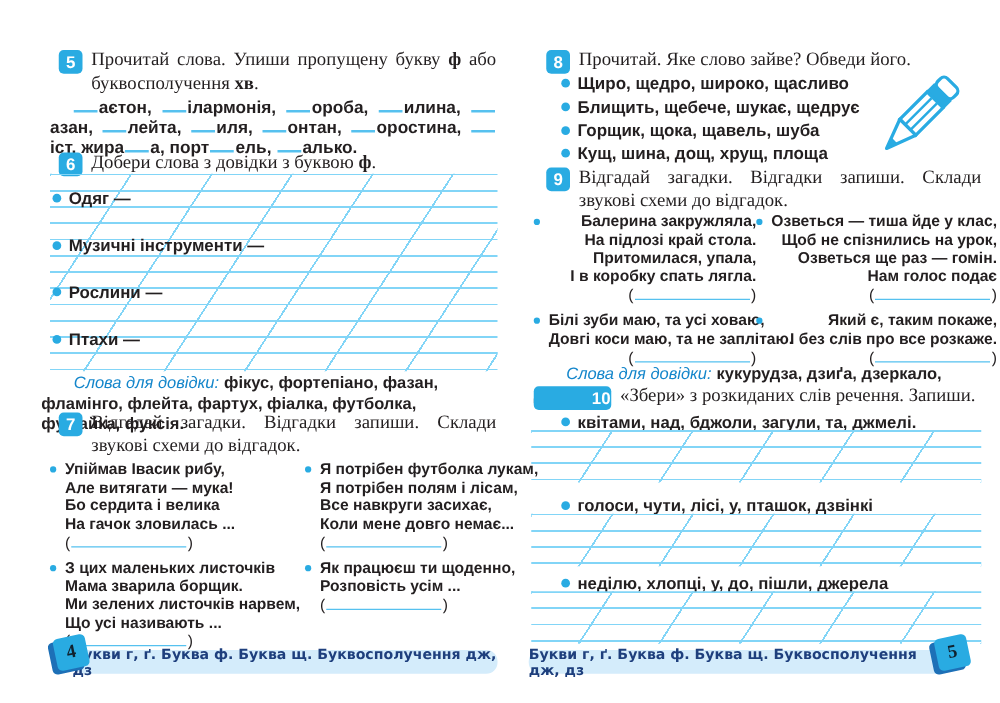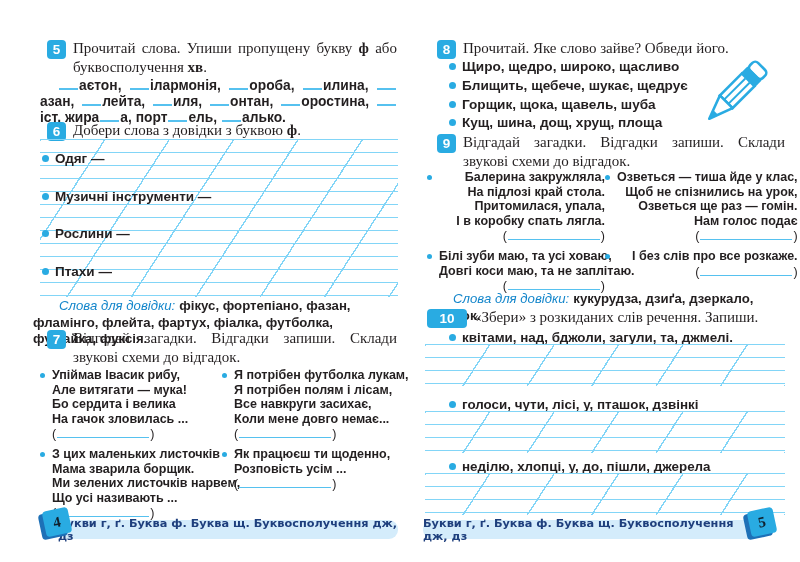--- a/index.html
+++ b/index.html
@@ -3,21 +3,21 @@
 <meta charset="utf-8">
 <style>
   html,body{margin:0;padding:0;background:#fff;}
   #canvas{position:relative;width:800px;height:562px;background:#fff;overflow:hidden;
           font-family:"Liberation Sans",sans-serif;color:#231f20;}
   .abs{position:absolute;}
   
   .task{position:absolute;display:flex;align-items:flex-start;}
   .num{flex:none;width:19px;height:19px;border-radius:4px;background:#29abe2;color:#fff;
        font-weight:bold;font-size:13.5px;line-height:19px;text-align:center;margin:1px 7px 0 0;}
-  .num.wide{width:40px;}
+  .num.wide{width:16px;padding-left:46px;}
   .head-text{flex:1;font-family:"Liberation Serif",serif;font-size:15px;line-height:18.5px;
              text-align:justify;}
   .head-text b{font-weight:bold;}
   
   .words{position:absolute;font-size:13.8px;line-height:15.8px;text-align:justify;
          text-indent:18px;font-weight:bold;}
   .blank{display:inline-block;width:19px;height:10px;border-bottom:2px solid #56c1ef;margin:0 1px;}
   
   .rules{position:absolute;
     background-image:
@@ -80,21 +80,21 @@
 
   <div class="dovidka" style="left:33px;top:298px;width:364px;">
     <span class="dov-label">Слова для довідки:</span><span>фікус, фортепіано, фазан, фламінго, флейта, фартух, фіалка, футболка, фуфайка, фуксія.</span>
   </div>
 
   <div class="task" style="left:47px;top:329px;width:350px;">
     <div class="num">7</div>
     <div class="head-text"><span>Відгадай загадки. Відгадки запиши. Склади звукові схеми до відгадок.</span></div>
   </div>
 
-  <div class="riddle-cols" style="left:40px;top:368px;width:358px;">
+  <div class="riddle-cols" style="left:40px;top:368px;width:358px;gap:22px;">
     <div class="rcol1">
         <div class="riddle">
           <span class="dot r-dot"></span>
           <div class="r-body">
             <div>Упіймав Івасик рибу,</div>
             <div>Але витягати — мука!</div>
             <div>Бо сердита і велика</div>
             <div>На гачок зловилась ...</div>
             <div class="ans">(<span class="ansline"></span>)</div>
           </div>
@@ -189,20 +189,21 @@
             <div>Озветься — тиша йде у клас,</div>
             <div>Щоб не спізнились на урок,</div>
             <div>Озветься ще раз — гомін.</div>
             <div>Нам голос подає</div>
             <div class="ans">(<span class="ansline"></span>)</div>
           </div>
         </div>
         <div class="riddle">
           <span class="dot r-dot"></span>
           <div class="r-body">
+            <div>Який є, таким покаже,</div>
             <div>І без слів про все розкаже.</div>
             <div class="ans">(<span class="ansline"></span>)</div>
           </div>
         </div>
       </div>
   </div>
 
   <div class="dovidka" style="left:427px;top:291px;width:358px;">
     <span class="dov-label">Слова для довідки:</span><span>кукурудза, дзиґа, дзеркало, дзвінок.</span>
   </div>

